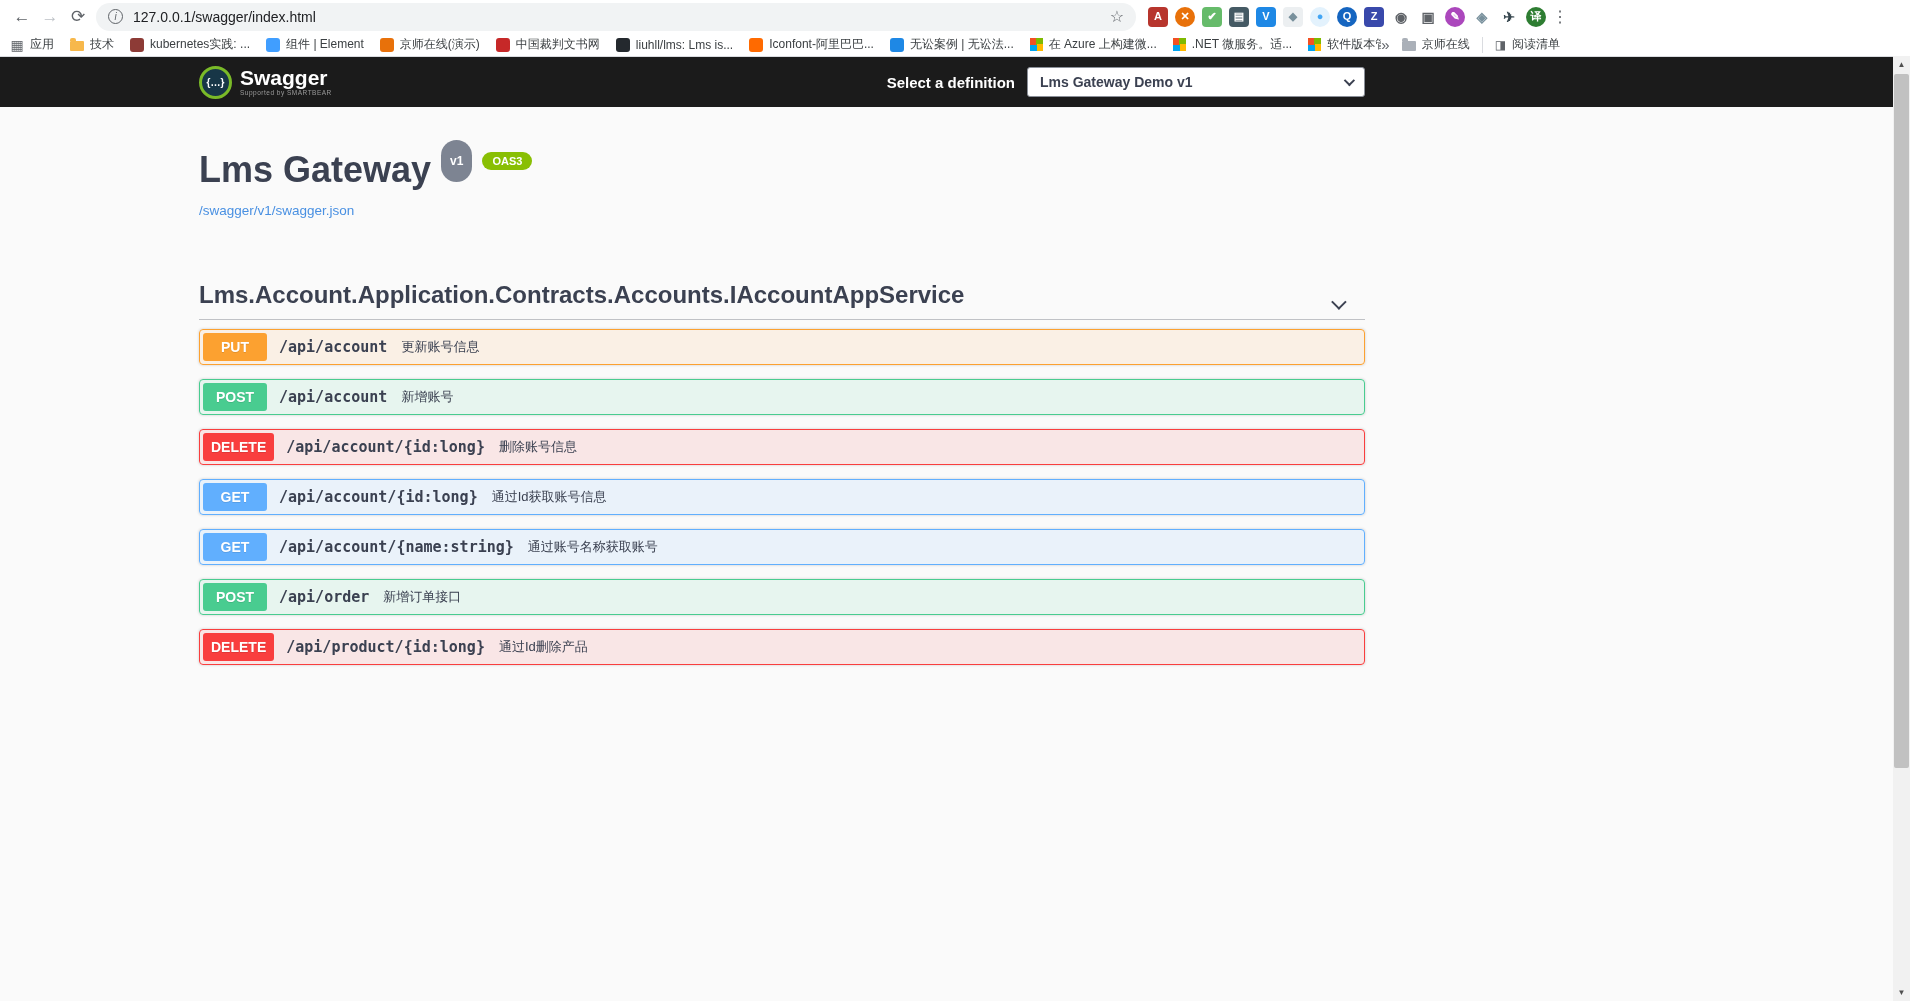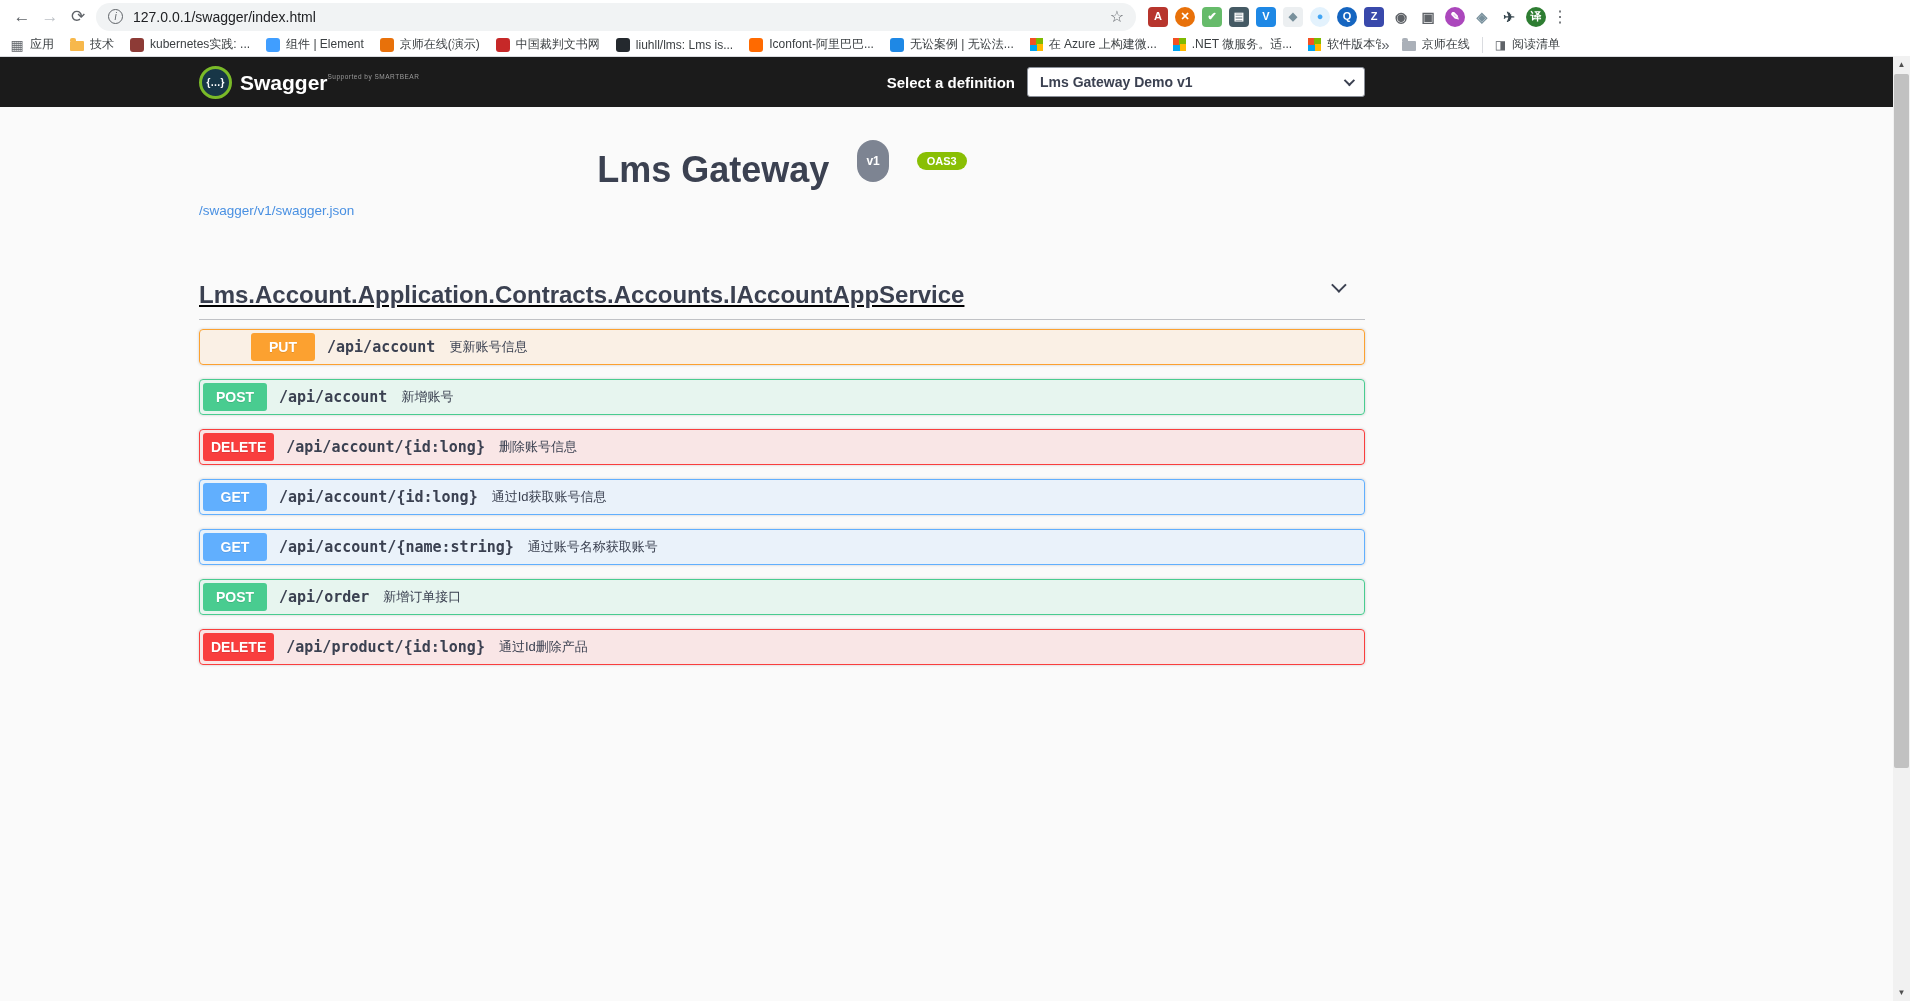--- a/index.html
+++ b/index.html
@@ -41,51 +41,51 @@
   .rl-ic { color:#5f6368; font-size:12px; }
 
   
   .page { background:#fafafa; height:944px; }
   .wrap { margin-left:199px; width:1166px; }
   .topbar { background:#1b1b1b; height:50px; }
   .topbar-wrap { display:flex; align-items:center; height:100%; }
   .logo { display:flex; align-items:center; gap:8px; cursor:pointer; }
   .logo-circle { width:33px; height:33px; border-radius:50%; background:#173647; border:3px solid #7aba28;
     color:#fff; font-weight:bold; font-size:10px; display:flex; align-items:center; justify-content:center; }
-  .logo-text { display:flex; flex-direction:row; line-height:1; }
+  .logo-text { display:flex; flex-direction:column; line-height:1; }
   .logo-title { color:#fff; font-size:21px; font-weight:700; }
   .logo-sub { color:#9b9b9b; font-size:6.5px; letter-spacing:.5px; margin-top:2px; }
   .def-area { margin-left:auto; display:flex; align-items:center; gap:12px; }
   .def-label { color:#fff; font-weight:700; font-size:15px; }
   .def-select { width:338px; height:30px; background:#fff; border:1px solid #8a8f98; border-radius:3px;
     display:flex; align-items:center; padding:0 12px; font-size:14px; font-weight:700; color:#3b4151; cursor:pointer; }
   .def-select .chev { margin-left:auto; }
 
   .chev { display:inline-block; width:8px; height:8px; border-right:2px solid #3b4151;
     border-bottom:2px solid #3b4151; transform:rotate(45deg) translateY(-2px); }
   .chev.small { width:5px; height:5px; border-width:1.5px; }
   .chev.big { width:11px; height:11px; border-width:2px; }
 
   .info { padding-top:42px; padding-bottom:35px; }
-  .api-title { font-size:36px; font-weight:700; color:#3b4151; display:flex; align-items:center; gap:28px;justify-content:center; }
+  .api-title { font-size:36px; font-weight:700; color:#3b4151; display:flex; align-items:center; gap:10px; }
   .badge { color:#fff; border-radius:57px; position:relative; top:-9px; font-weight:600; }
   .badge.ver { background:#7d8492; font-size:12px; padding:14px 9px; }
   .badge.oas { background:#89bf04; font-size:11px; padding:3px 10px; }
   .spec-link { display:inline-block; margin-top:12px; color:#4990e2; font-size:13.5px;
     text-decoration:none; cursor:pointer; }
 
   .scheme-container { background:#fff; box-shadow:0 1px 2px 0 rgba(0,0,0,.15); padding:20px 0 24px; }
   .servers-label { font-size:12px; font-weight:700; color:#3b4151; margin-bottom:6px; }
   .servers-select { display:inline-flex; align-items:center; gap:14px; background:#fff;
     border:1px solid #41444e; border-radius:4px; padding:6px 10px;
     font-family:"DejaVu Sans Mono", monospace; font-size:13px; font-weight:700; color:#3b4151; cursor:pointer; }
 
   #sections-host { padding-top:17px; padding-bottom:40px; }
-  .opblock-tag { display:flex; align-items:flex-start; padding:10px 0;
-    border-bottom:1px solid rgba(59,65,81,.3); cursor:pointer;text-decoration:underline; }
+  .opblock-tag { display:flex; align-items:flex-end; padding:10px 0;
+    border-bottom:1px solid rgba(59,65,81,.3); cursor:pointer; }
   .section-title { font-size:24px; font-weight:700; color:#3b4151; }
   .opblock-tag .chev { margin-left:auto; margin-right:22px; }
   .op-list { margin:9px 0 10px; }
   .opblock-tag-section { margin-bottom:12px; }
   .opblock { display:flex; align-items:center; border:1px solid; border-radius:4px; padding:3px;
     margin-bottom:14px; box-shadow:0 0 3px rgba(0,0,0,.19); cursor:pointer; }
   .method { min-width:64px; padding:6px 8px; border-radius:3px; color:#fff; font-weight:700;
     font-size:14px; text-align:center; text-shadow:0 1px 0 rgba(0,0,0,.1); }
   .path { margin-left:12px; font-family:"DejaVu Sans Mono", monospace; font-size:15px;
     font-weight:700; color:#3b4151; }
@@ -229,21 +229,21 @@
 
 
   <div class="wrap" id="sections-host">
   <section class="opblock-tag-section">
     <div class="opblock-tag">
       <h3 class="section-title">Lms.Account.Application.Contracts.Accounts.IAccountAppService</h3>
       <span class="chev big"></span>
     </div>
     <div class="op-list">
   <div class="opblock" style="border-color: rgb(252, 161, 48); background-color: rgba(252, 161, 48, 0.1);">
-    <span class="method" style="background: rgb(252, 161, 48); margin-left: 48px;">PUT</span>
+    <span class="method" style="background: rgb(252, 161, 48);">PUT</span>
     <span class="path">/api/account</span>
     <span class="summary">更新账号信息</span>
   </div>
 
   <div class="opblock" style="border-color: rgb(73, 204, 144); background-color: rgba(73, 204, 144, 0.1);">
     <span class="method" style="background: rgb(73, 204, 144);">POST</span>
     <span class="path">/api/account</span>
     <span class="summary">新增账号</span>
   </div>
 

